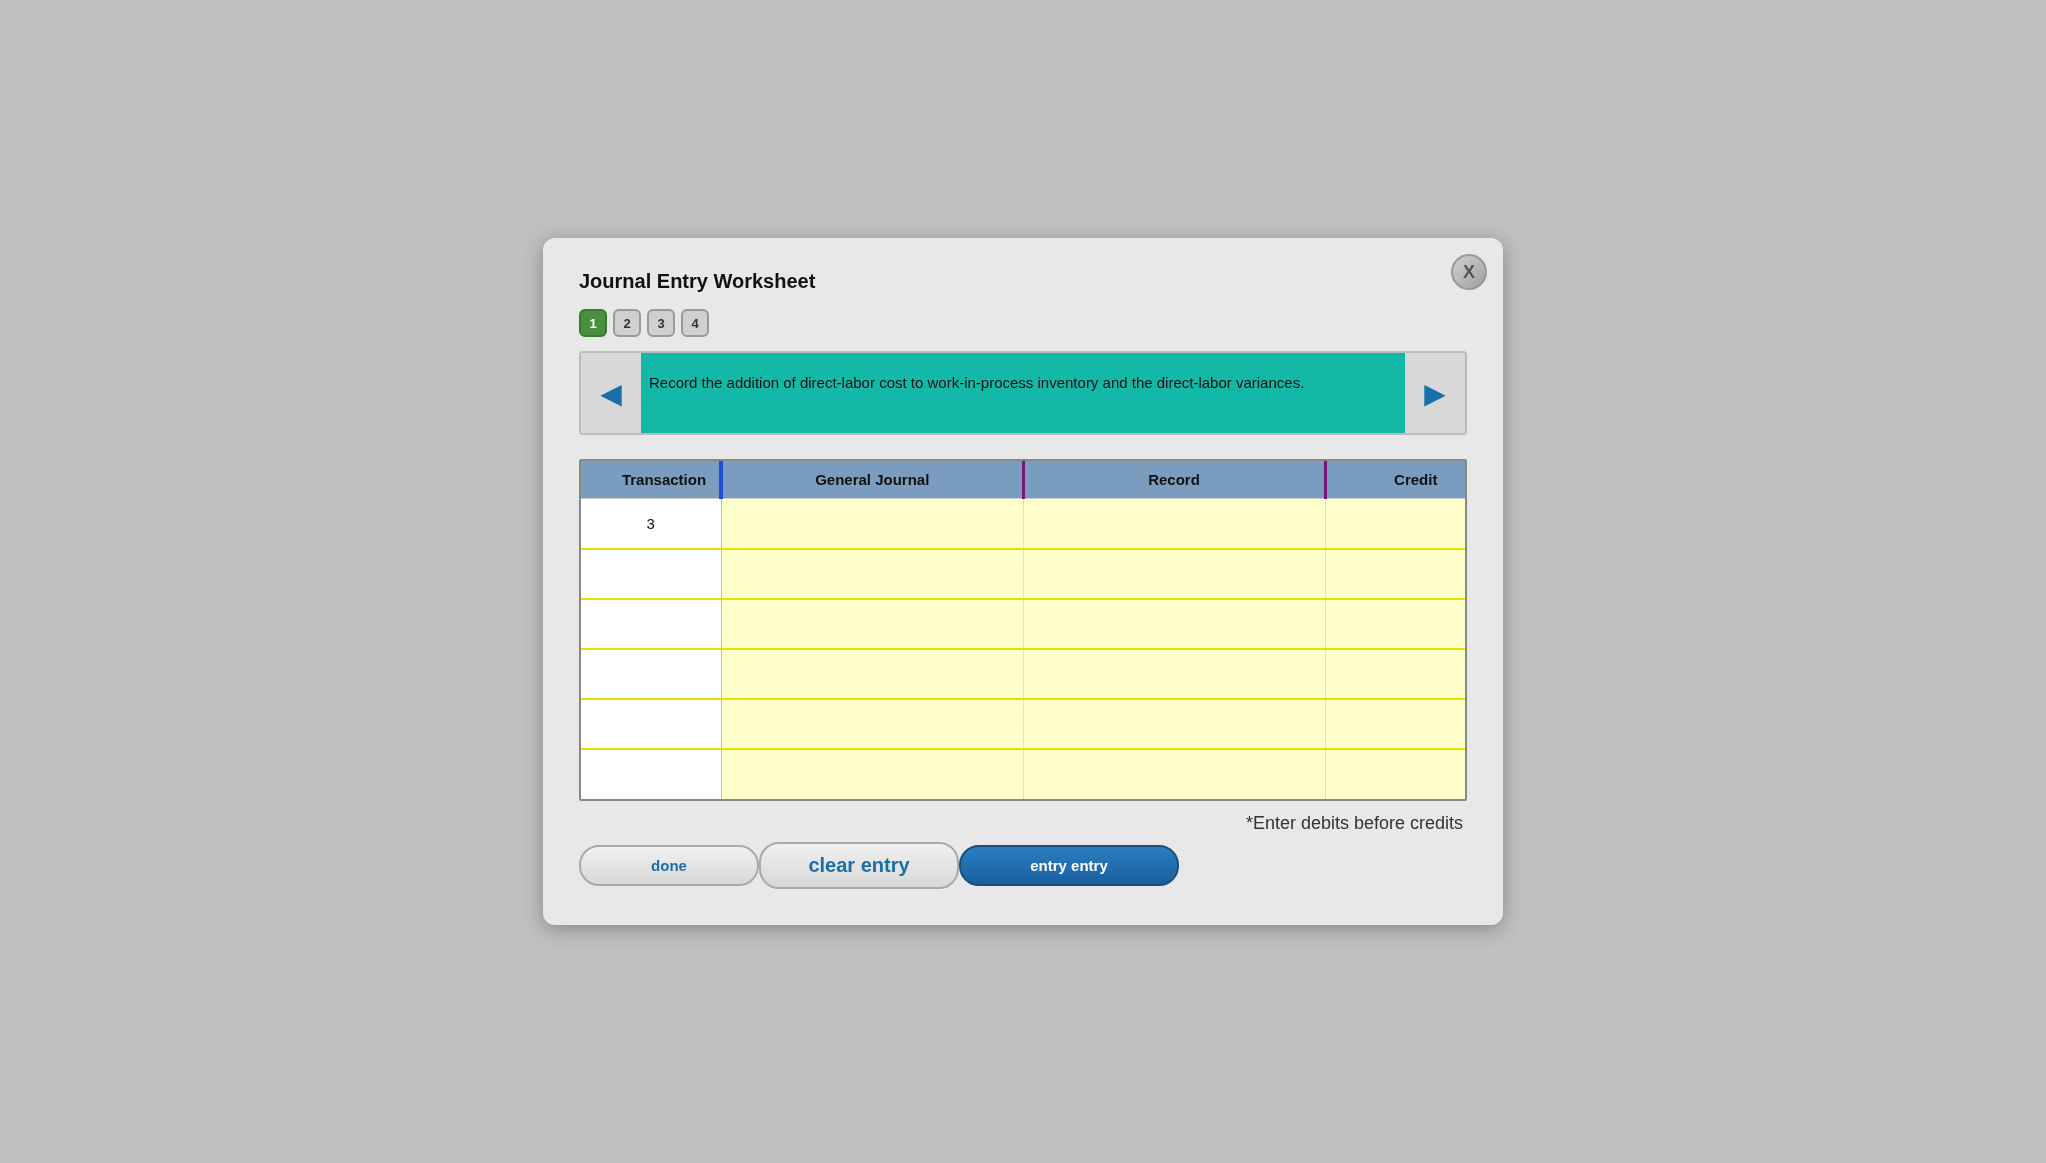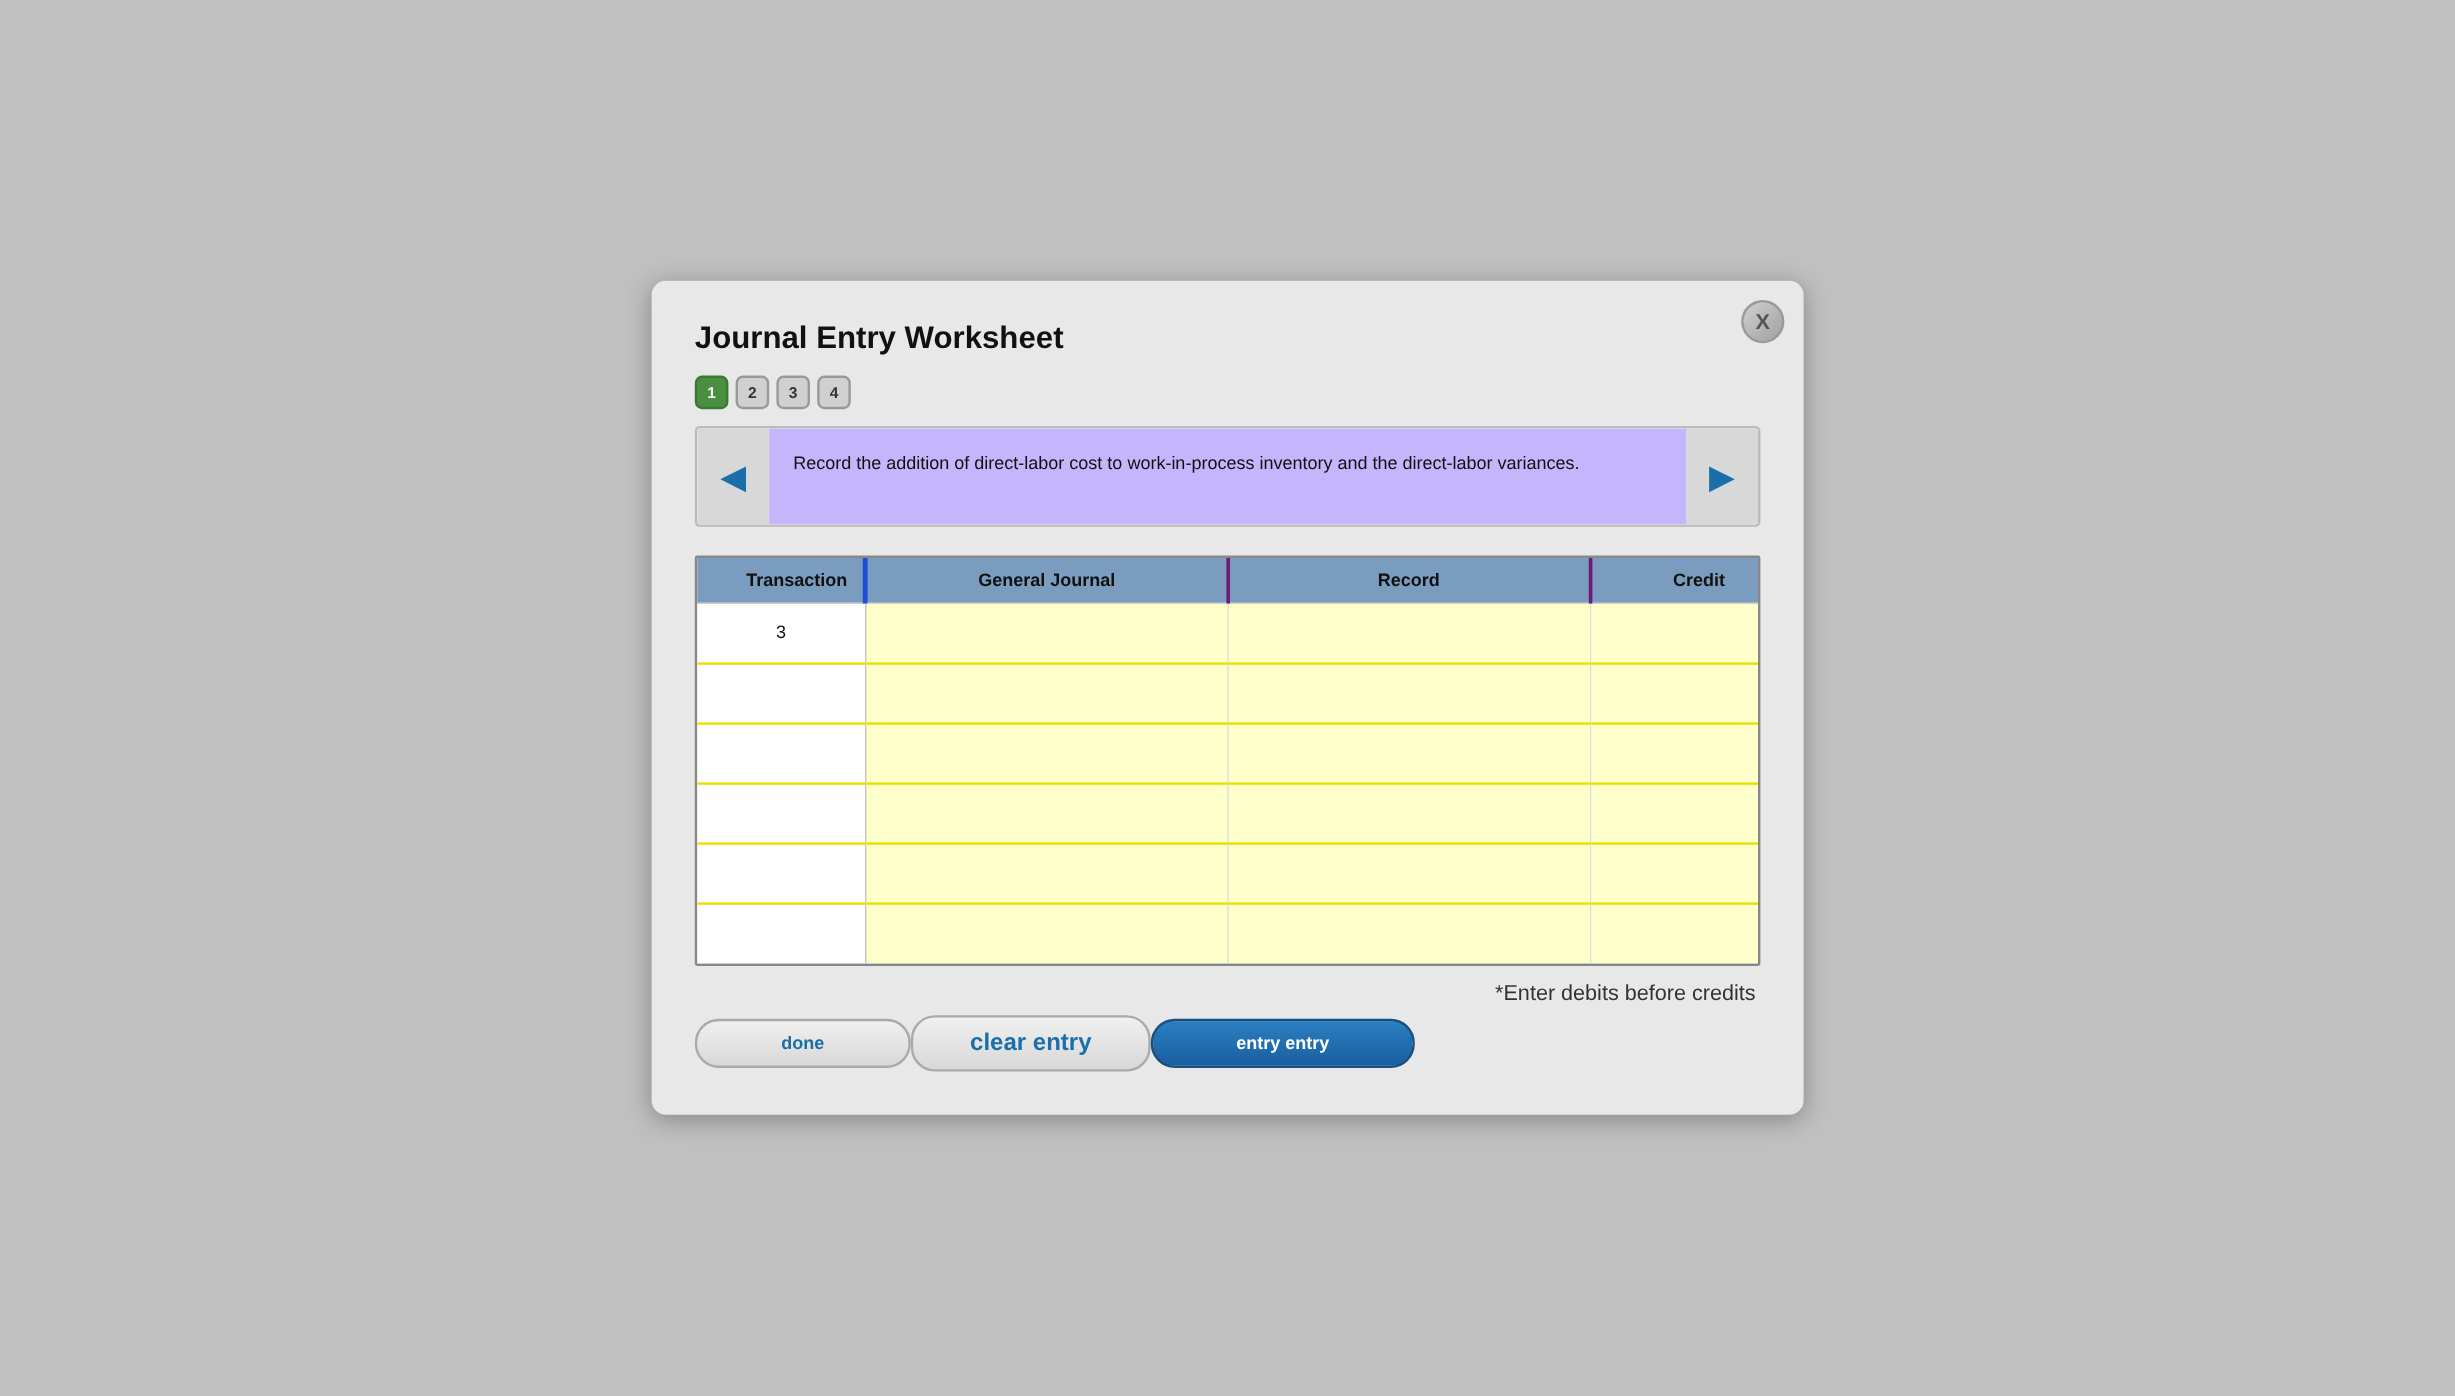--- a/index.html
+++ b/index.html
@@ -40,21 +40,21 @@
       align-items: center;
       justify-content: center;
       cursor: pointer;
       font-size: 18px;
       font-weight: bold;
       color: #555;
       user-select: none;
     }
 
     .title {
-      font-size: 26px;
+      font-size: 20px;
       font-weight: bold;
       color: #111;
       margin-bottom: 16px;
     }
 
     .step-indicators {
       display: flex;
       gap: 6px;
       margin-bottom: 14px;
     }
@@ -98,25 +98,25 @@
       display: flex;
       align-items: center;
       justify-content: center;
       font-size: 28px;
       color: #1a6fa8;
       flex-shrink: 0;
     }
 
     .instruction-text {
       flex: 1;
-      padding: 18px 20px;
+      padding: 18px 8px;
       font-size: 15px;
       line-height: 1.6;
       color: #111;
-      background: #c4b5fd;
+      background: #14b8a6;
     }
 
     .table-container {
       width: 100%;
       margin-bottom: 12px;
       border: 2px solid #888;
       border-radius: 2px;
       overflow: hidden;
     }
 

